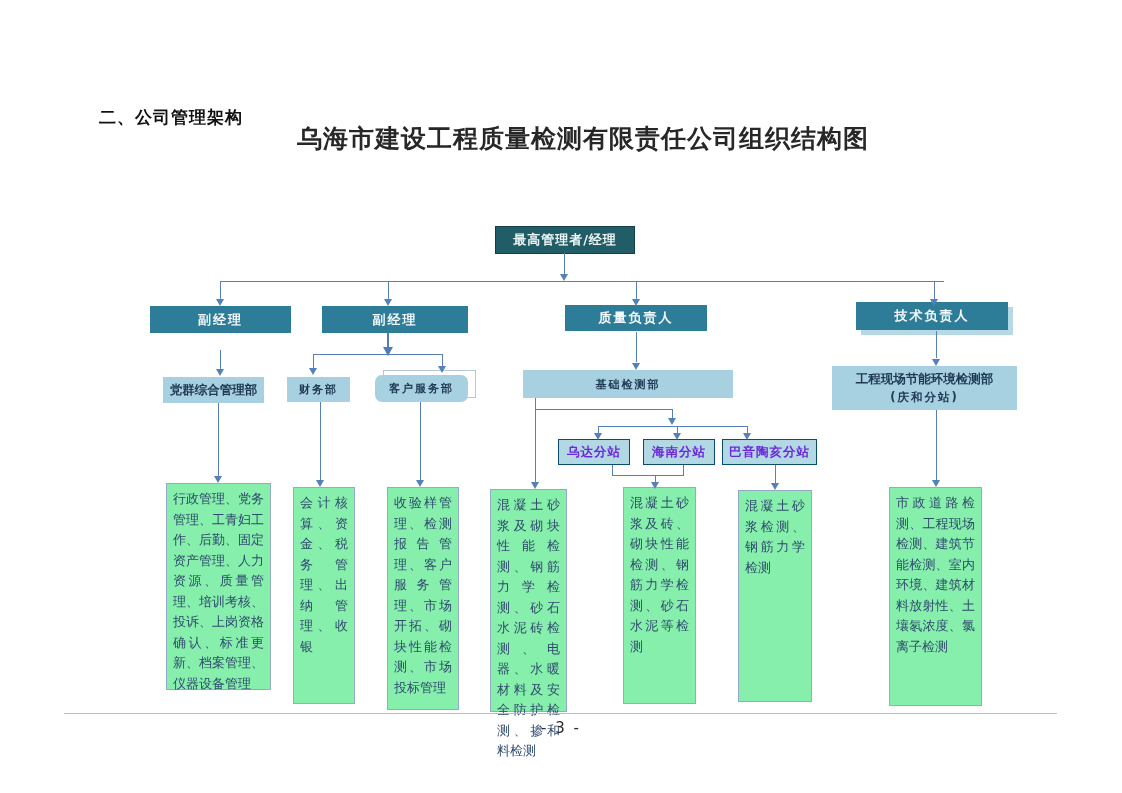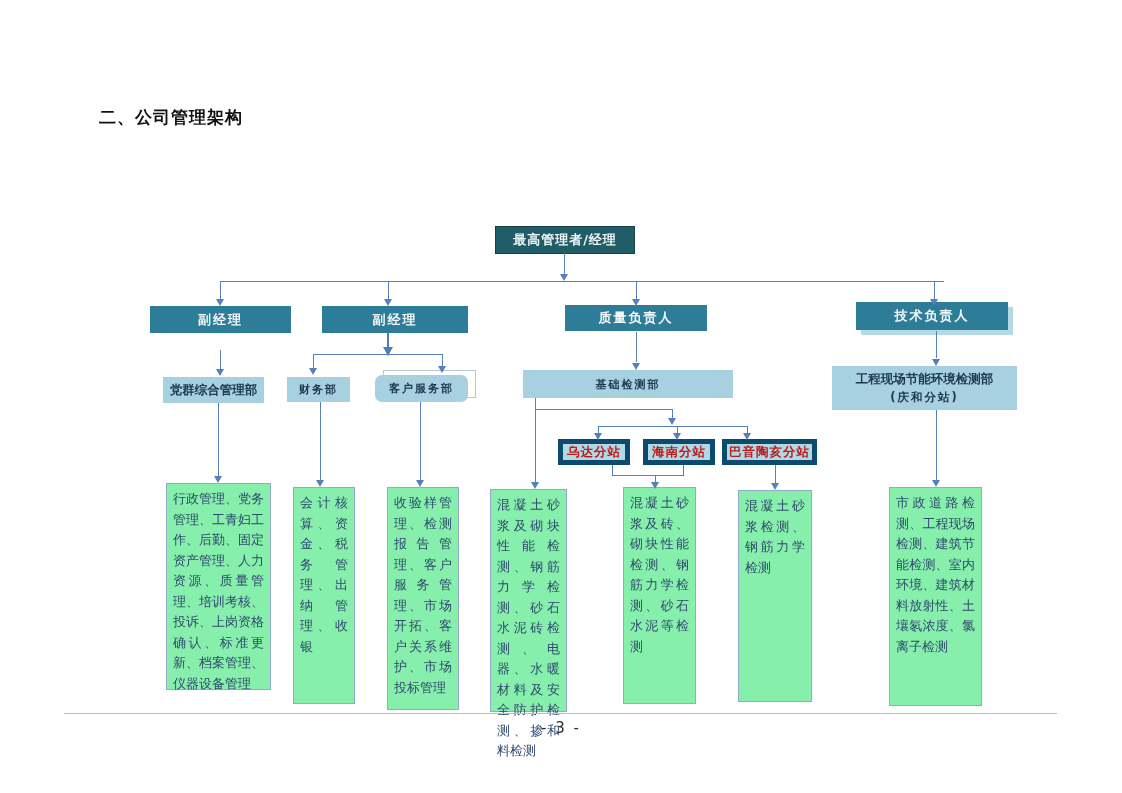--- a/index.html
+++ b/index.html
@@ -16,21 +16,21 @@
     color:#272727;letter-spacing:1px;white-space:nowrap;
   }
   .node{
     position:absolute;display:flex;flex-direction:column;align-items:center;
     justify-content:center;text-align:center;box-sizing:border-box;
   }
   .dark{background:#215d66;border:1px solid #153f46;color:#eef5f6;font-weight:bold;font-size:13px;letter-spacing:1px;}
   .teal{background:#2e7d98;color:#f2f7fa;font-weight:bold;font-size:13px;letter-spacing:2px;}
   .teal.shadow-br{box-shadow:5px 5px 0 rgba(169,210,226,.85);}
   .light{background:#a7d1e0;color:#203a55;font-weight:bold;font-size:11px;letter-spacing:1px;}
-  .branch{background:#b2d8e4;border:5px solid #0c4a6e;color:#b91c1c;font-weight:bold;font-size:12.5px;letter-spacing:1px;justify-content:center;}
+  .branch{background:#b2d8e4;border:1px solid #0c4a6e;color:#6d28d9;font-weight:bold;font-size:12.5px;letter-spacing:1px;justify-content:center;}
   .sub{font-size:11.5px;letter-spacing:2px;margin-top:2px;}
   .underlay{position:absolute;background:#ffffff;border:1px solid #b9c6d4;box-sizing:border-box;}
   .detail{
     position:absolute;background:#86efac;border:1px solid #93abc9;color:#2f4a6e;
     font-size:13px;line-height:20.5px;text-align:justify;word-break:break-all;
     padding:5px 6px;box-sizing:border-box;
   }
   .vline,.hline{position:absolute;background:#5580b8;}
   .vline{width:1px;}
   .hline{height:1px;}
@@ -40,20 +40,21 @@
   .arr.big{border-left-width:5px;border-right-width:5px;border-top-width:9px;border-top-color:#4f7cb6;}
   .footer-line{position:absolute;left:64px;top:713px;width:993px;height:1px;background:#bdbdbd;}
   .page-number{position:absolute;left:0;right:0;top:719px;text-align:center;font-size:15px;color:#2b2b2b;letter-spacing:2px;}
 </style>
 </head>
 <body>
 
 <div class="page">
 
   <div class="section-heading">二、公司管理架构</div>
+  <div class="chart-title">乌海市建设工程质量检测有限责任公司组织结构图</div>
 
   <div>
 
     <div class="node dark" style="left:495px;top:226px;width:140px;height:28px;">
       <span>最高管理者/经理</span>
     </div>
 
     <div class="node teal" style="left:150px;top:306px;width:141px;height:27px;">
       <span>副经理</span>
     </div>
@@ -90,21 +91,21 @@
     </div>
     <div class="node branch" style="left:643px;top:439px;width:72px;height:26px;">
       <span>海南分站</span>
     </div>
     <div class="node branch" style="left:722px;top:439px;width:95px;height:26px;">
       <span>巴音陶亥分站</span>
     </div>
 
     <div class="detail" style="left:166px;top:483px;width:105px;height:207px;">行政管理、党务管理、工青妇工作、后勤、固定资产管理、人力资源、质量管理、培训考核、投诉、上岗资格确认、标准更新、档案管理、仪器设备管理</div>
     <div class="detail" style="left:293px;top:487px;width:62px;height:217px;">会计核算、资金、税务管理、出纳管理、收银</div>
-    <div class="detail" style="left:387px;top:487px;width:72px;height:223px;">收验样管理、检测报告管理、客户服务管理、市场开拓、客户关系维护、市场投标管理</div>
+    <div class="detail" style="left:387px;top:487px;width:72px;height:223px;">收验样管理、检测报告管理、客户服务管理、市场开拓、砌块性能检测、市场投标管理</div>
     <div class="detail" style="left:490px;top:489px;width:77px;height:223px;">混凝土砂浆及砌块性能检测、钢筋力学检测、砂石水泥砖检测、电器、水暖材料及安全防护检测、掺和料检测</div>
     <div class="detail" style="left:623px;top:487px;width:73px;height:217px;">混凝土砂浆及砖、砌块性能检测、钢筋力学检测、砂石水泥等检测</div>
     <div class="detail" style="left:738px;top:490px;width:74px;height:212px;">混凝土砂浆检测、钢筋力学检测</div>
     <div class="detail" style="left:889px;top:487px;width:93px;height:219px;">市政道路检测、工程现场检测、建筑节能检测、室内环境、建筑材料放射性、土壤氡浓度、氯离子检测</div>
 
     <div id="connectors">
         <div class="vline" style="left: 564px; top: 253px; height: 21px;"></div>
         <div class="vline" style="left: 220px; top: 281px; height: 19px;"></div>
         <div class="vline" style="left: 388px; top: 281px; height: 19px;"></div>
         <div class="vline" style="left: 636px; top: 281px; height: 19px;"></div>

